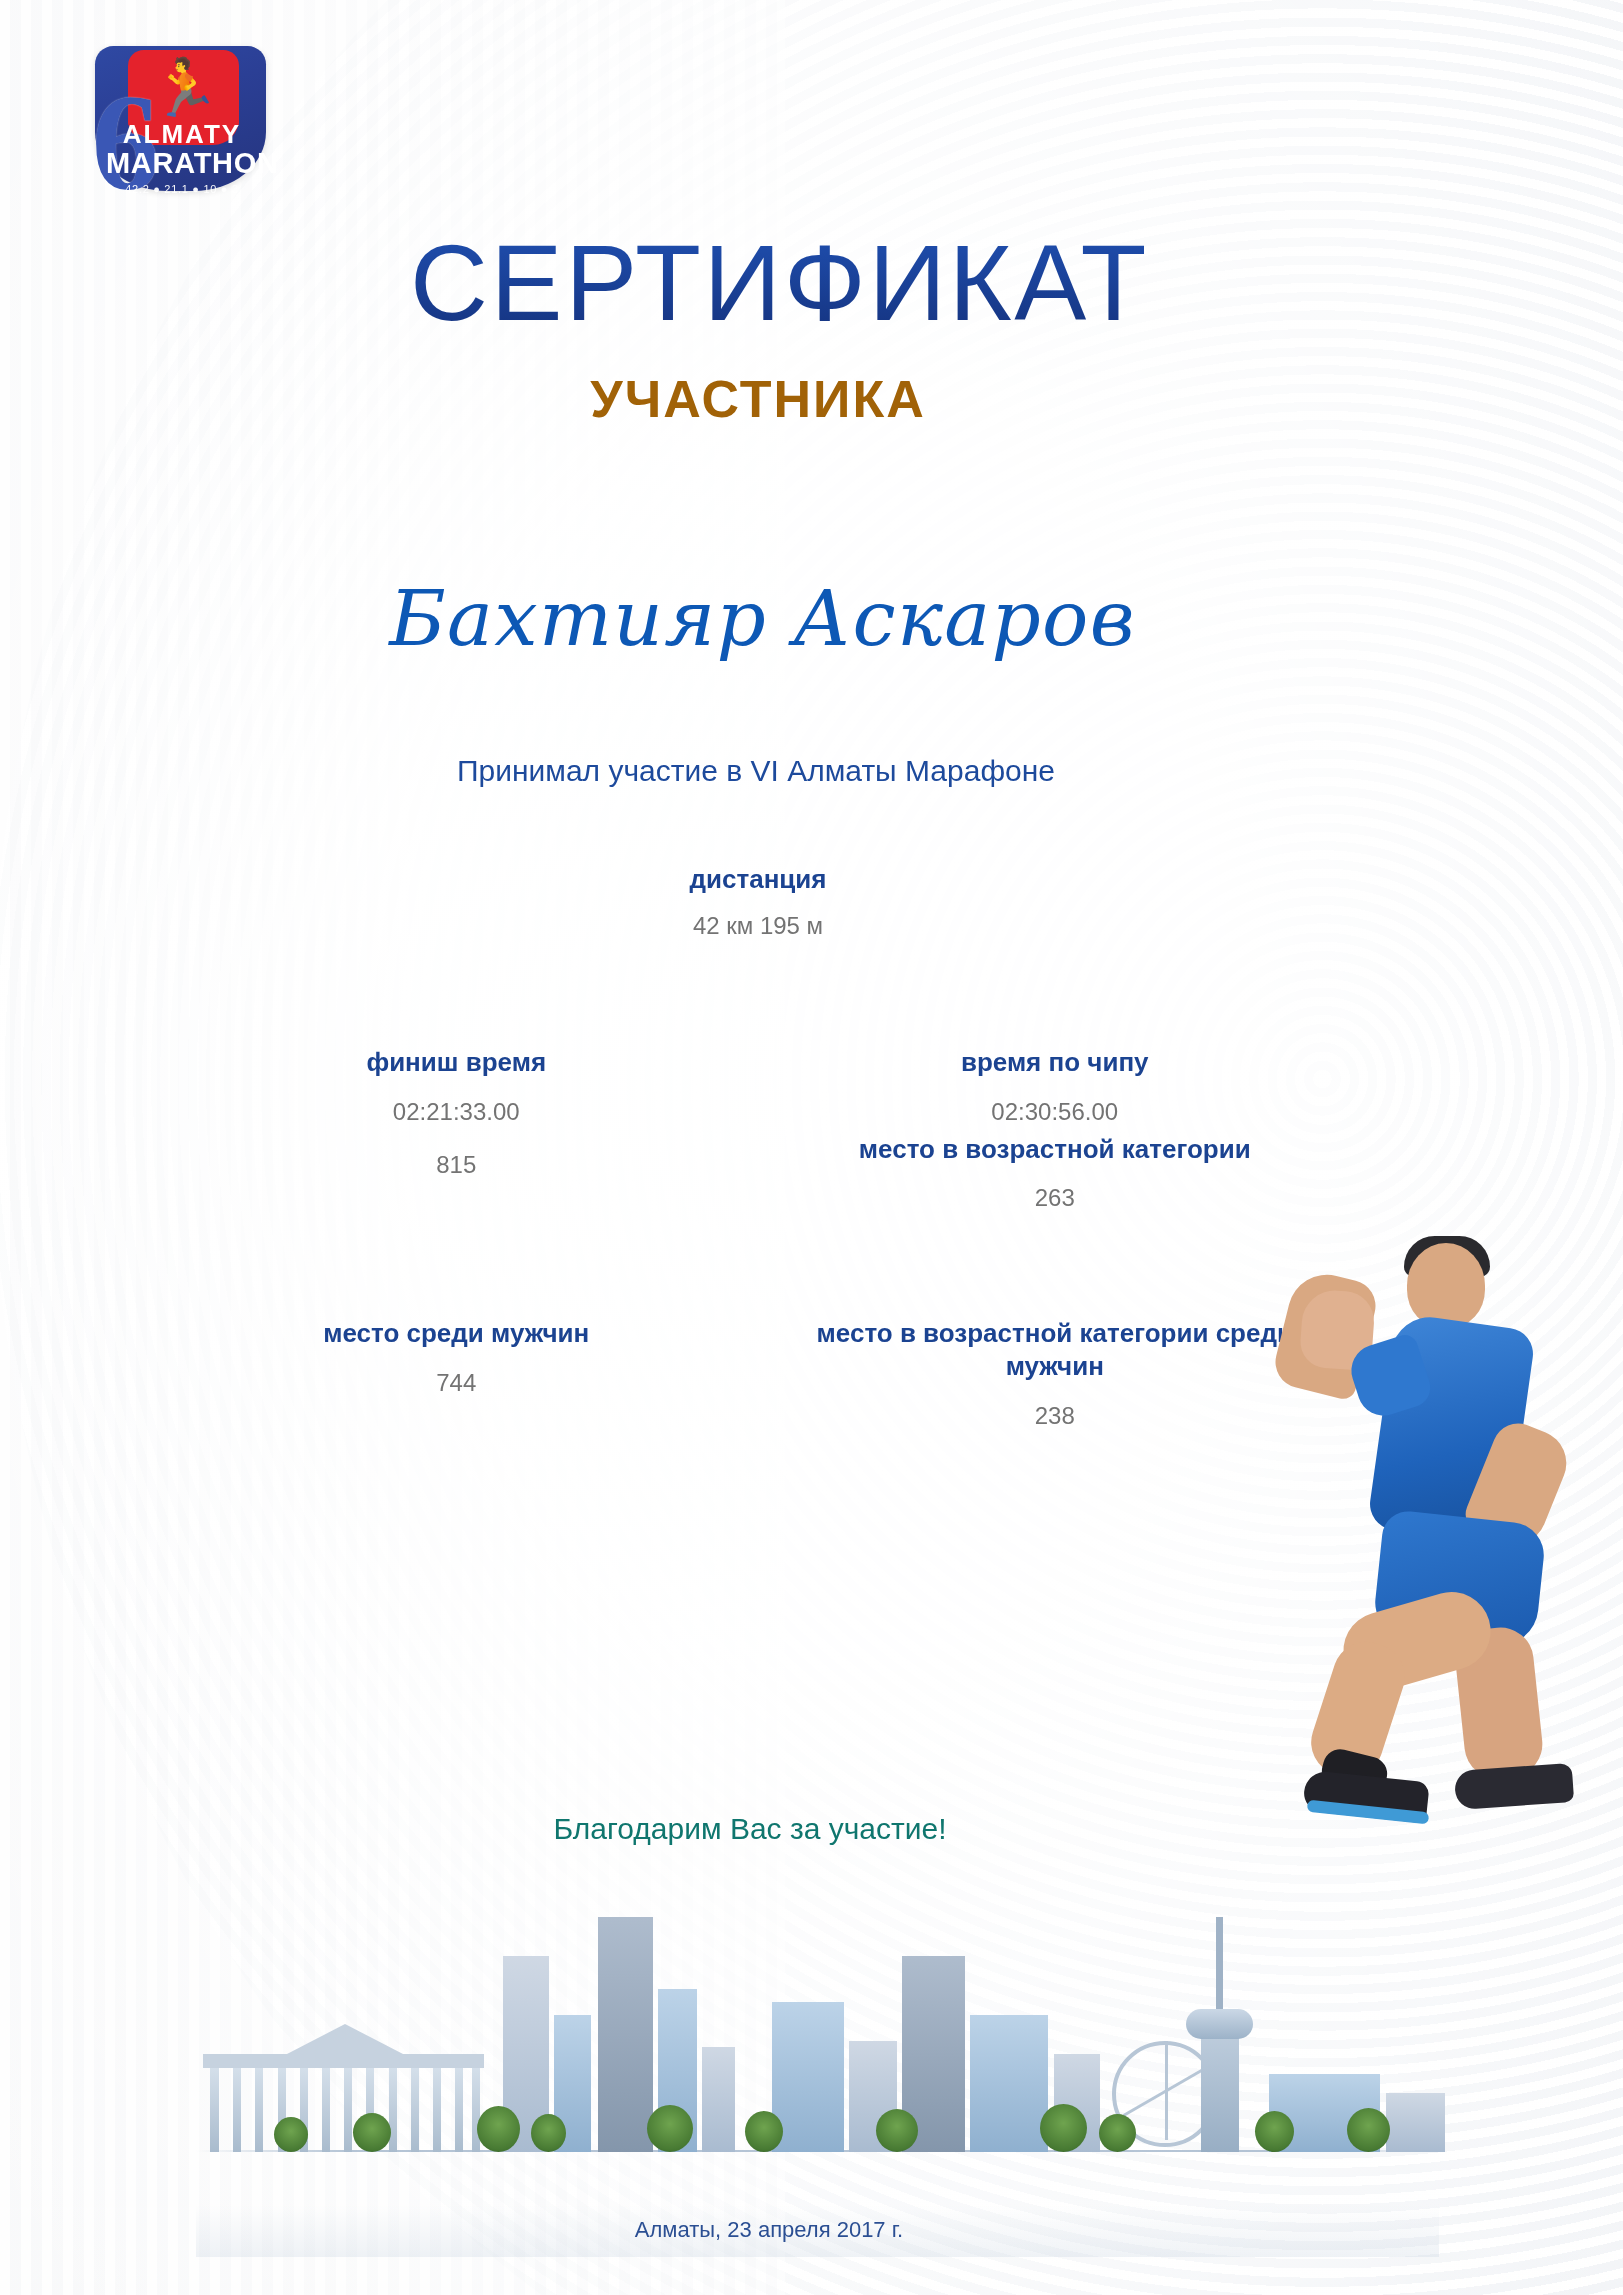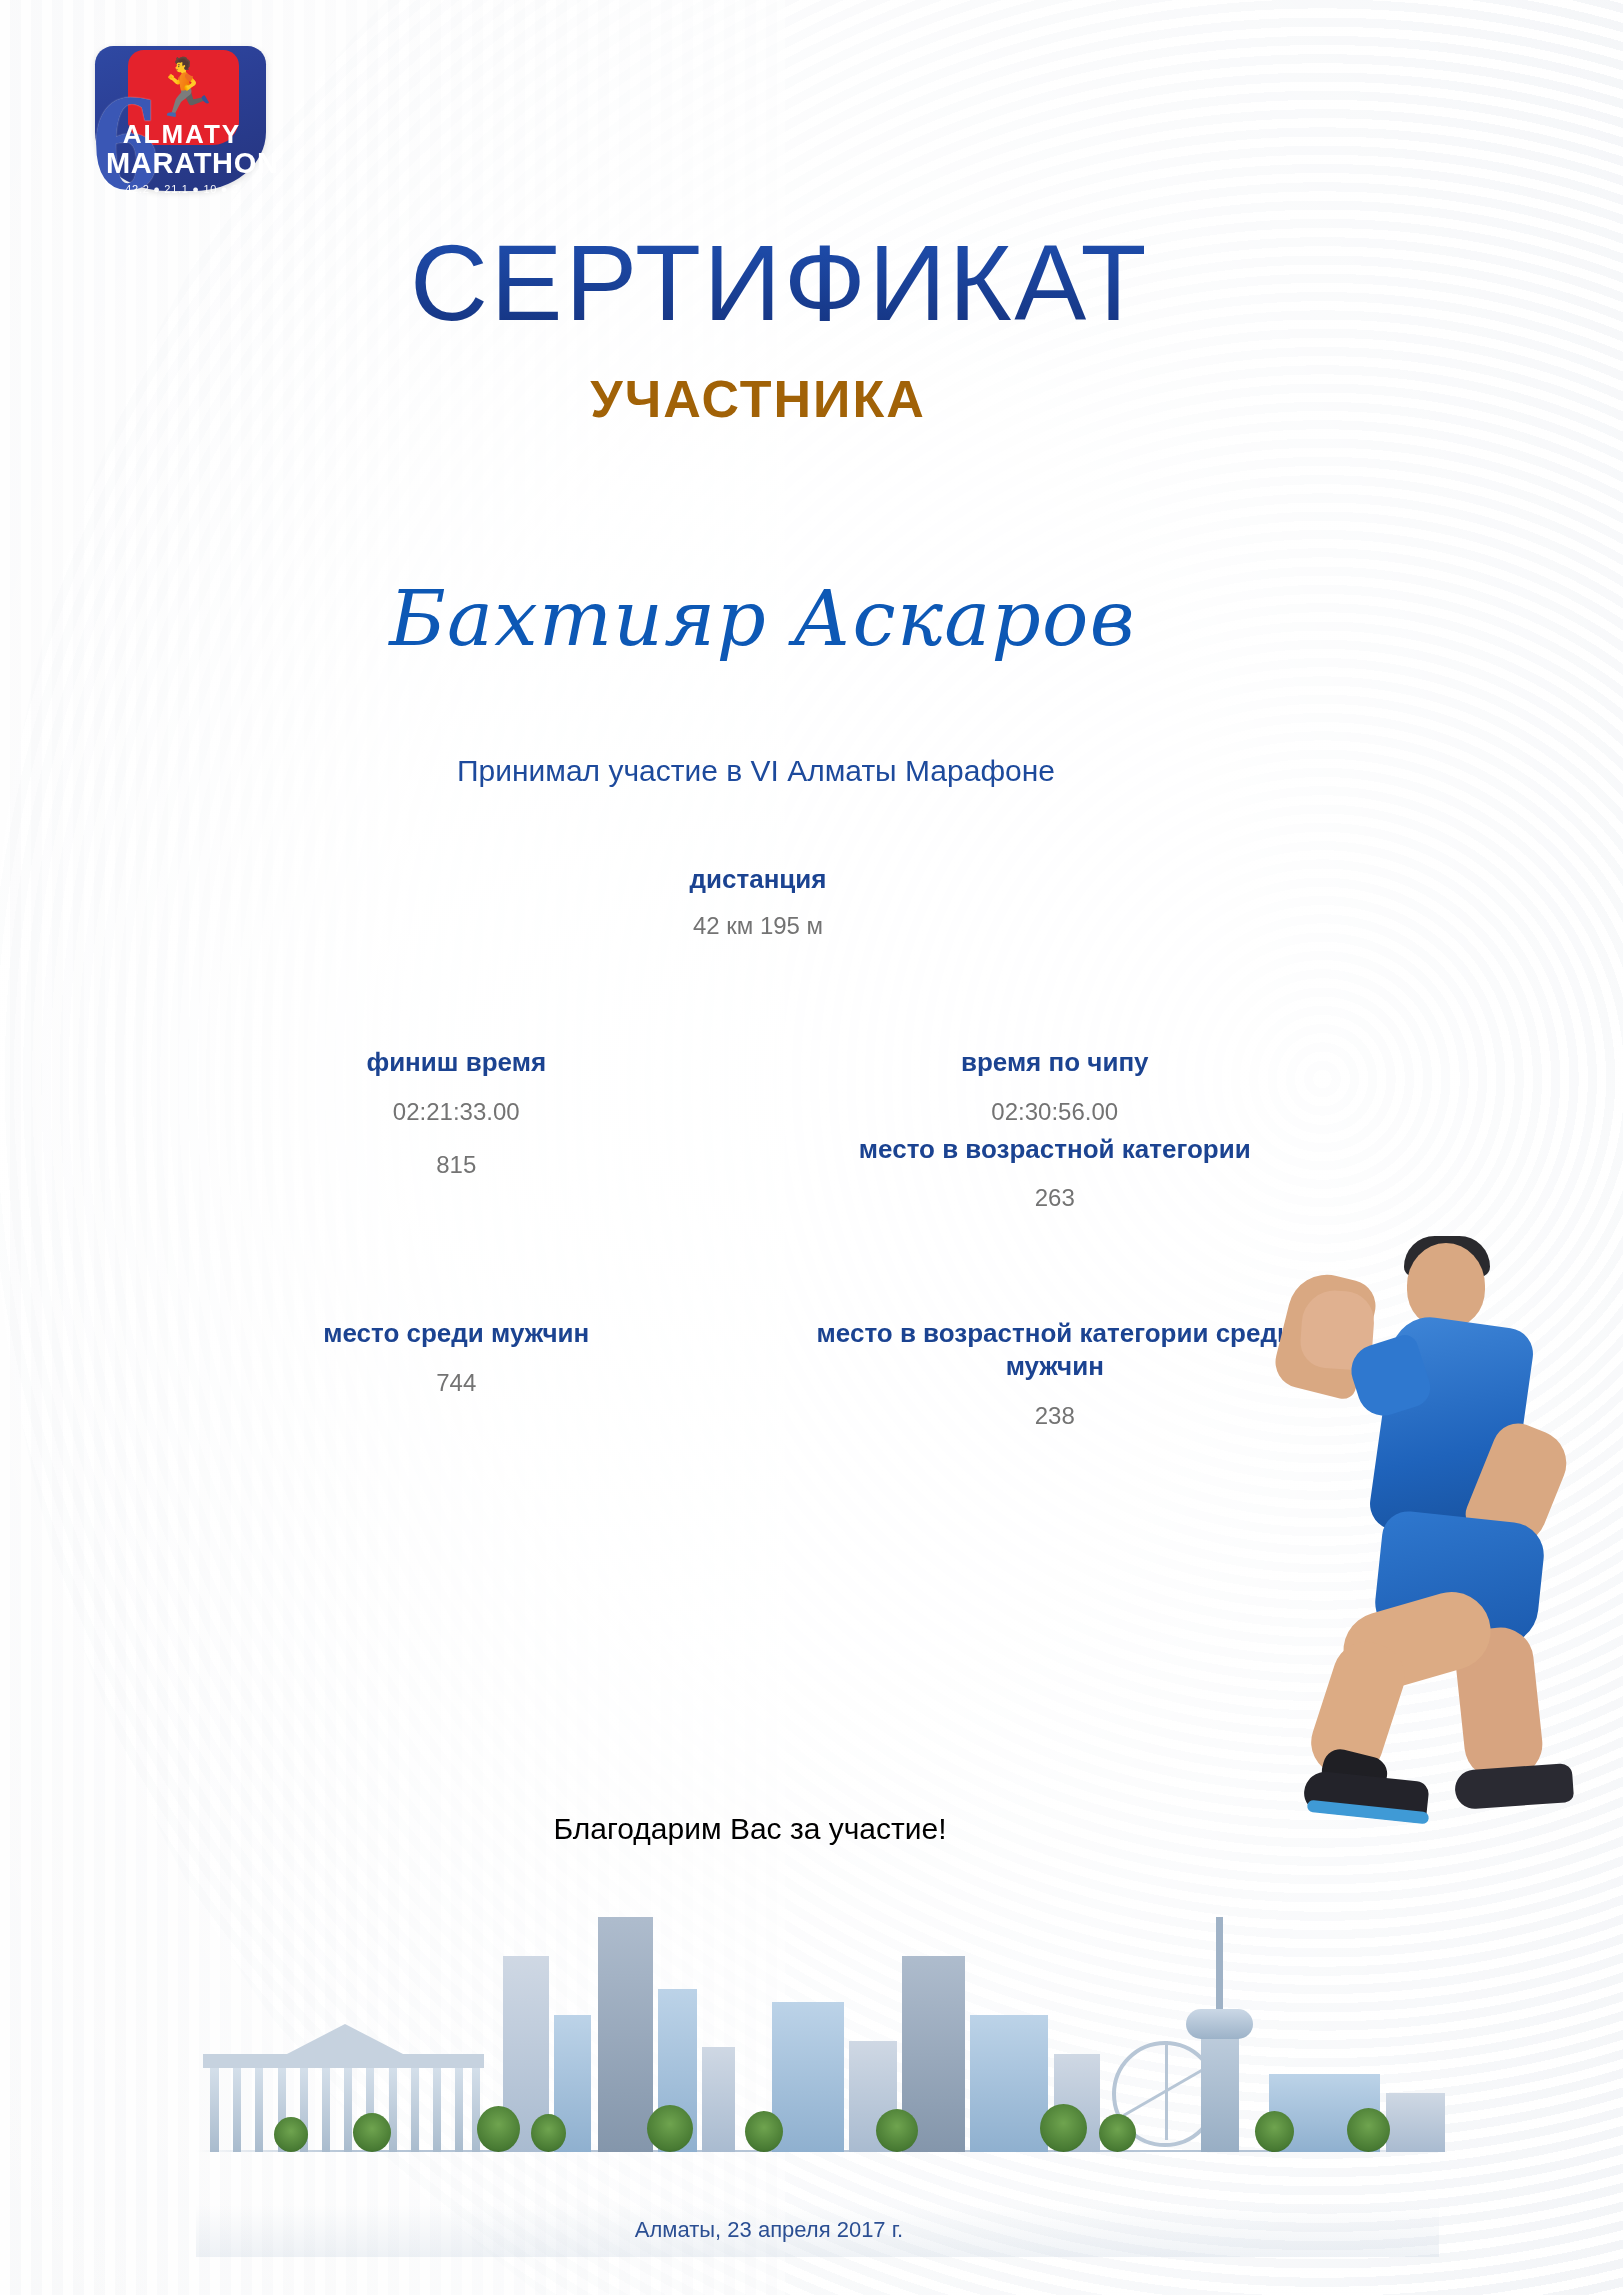--- a/index.html
+++ b/index.html
@@ -234,21 +234,21 @@
   .cell .lbl { min-height: 33px; }
   .cell .val { margin-top: 10.5px; }
 
   .thanks {
     position: absolute;
     left: 0;
     right: 123px;
     top: 1812px;
     text-align: center;
     font-size: 30px;
-    color: #000000;
+    color: #0f766e;
   }
 
   .place-date {
     position: absolute;
     left: 0;
     right: 85px;
     top: 2217px;
     text-align: center;
     font-size: 22px;
     color: #2b4f93;

